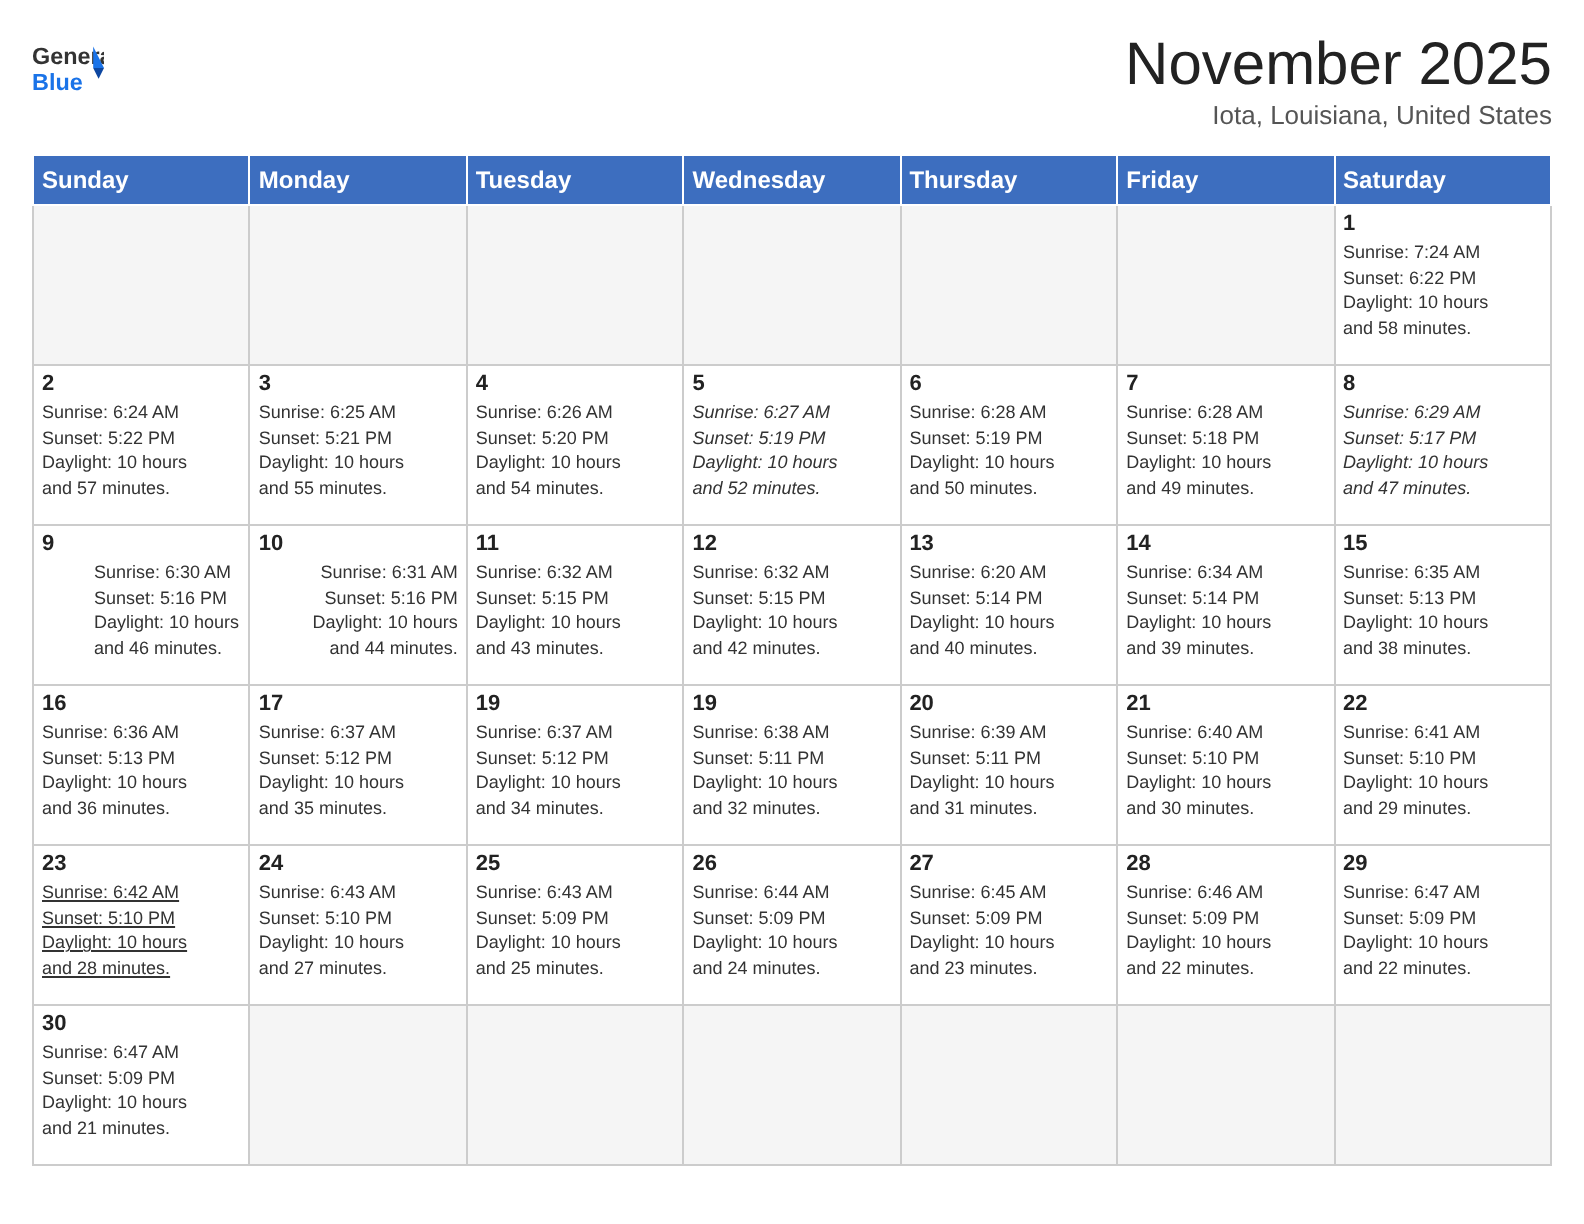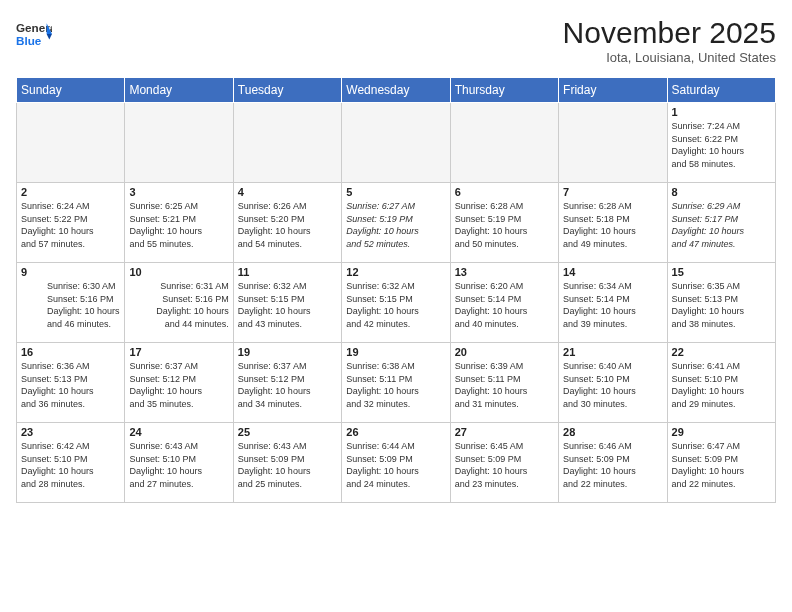--- a/index.html
+++ b/index.html
@@ -39,21 +39,21 @@
     }
     table {
       width: 100%;
       border-collapse: collapse;
       table-layout: fixed;
     }
     thead th {
       background-color: #3d6ebf;
       color: #fff;
       font-size: 12px;
-      font-weight: normal;
+      font-weight: bold;
       padding: 5px 4px;
       text-align: left;
       border: 1px solid #fff;
     }
     tbody td {
       border: 1px solid #ccc;
       vertical-align: top;
       padding: 3px 4px;
       font-size: 9.5px;
       color: #333;
@@ -271,21 +271,21 @@
           <span class="day-num">22</span>
           <div class="day-info" style="white-space: pre-line;">Sunrise: 6:41 AM
 Sunset: 5:10 PM
 Daylight: 10 hours
 and 29 minutes.</div>
         </td>
       </tr>
       <tr>
         <td>
           <span class="day-num">23</span>
-          <div class="day-info" style="white-space: pre-line;">Sunrise: 6:42 AM
+          <div class="day-info" style="white-space: pre-line; text-decoration: underline;">Sunrise: 6:42 AM
 Sunset: 5:10 PM
 Daylight: 10 hours
 and 28 minutes.</div>
         </td>
         <td>
           <span class="day-num">24</span>
           <div class="day-info" style="white-space: pre-line;">Sunrise: 6:43 AM
 Sunset: 5:10 PM
 Daylight: 10 hours
 and 27 minutes.</div>
@@ -318,15 +318,30 @@
 Daylight: 10 hours
 and 22 minutes.</div>
         </td>
         <td>
           <span class="day-num">29</span>
           <div class="day-info" style="white-space: pre-line;">Sunrise: 6:47 AM
 Sunset: 5:09 PM
 Daylight: 10 hours
 and 22 minutes.</div>
         </td>
+      </tr>
+      <tr>
+        <td>
+          <span class="day-num">30</span>
+          <div class="day-info" style="white-space: pre-line;">Sunrise: 6:47 AM
+Sunset: 5:09 PM
+Daylight: 10 hours
+and 21 minutes.</div>
+        </td>
+        <td class="empty"></td>
+        <td class="empty"></td>
+        <td class="empty"></td>
+        <td class="empty"></td>
+        <td class="empty"></td>
+        <td class="empty"></td>
       </tr>
     </tbody>
 </table>
 
 </body></html>

